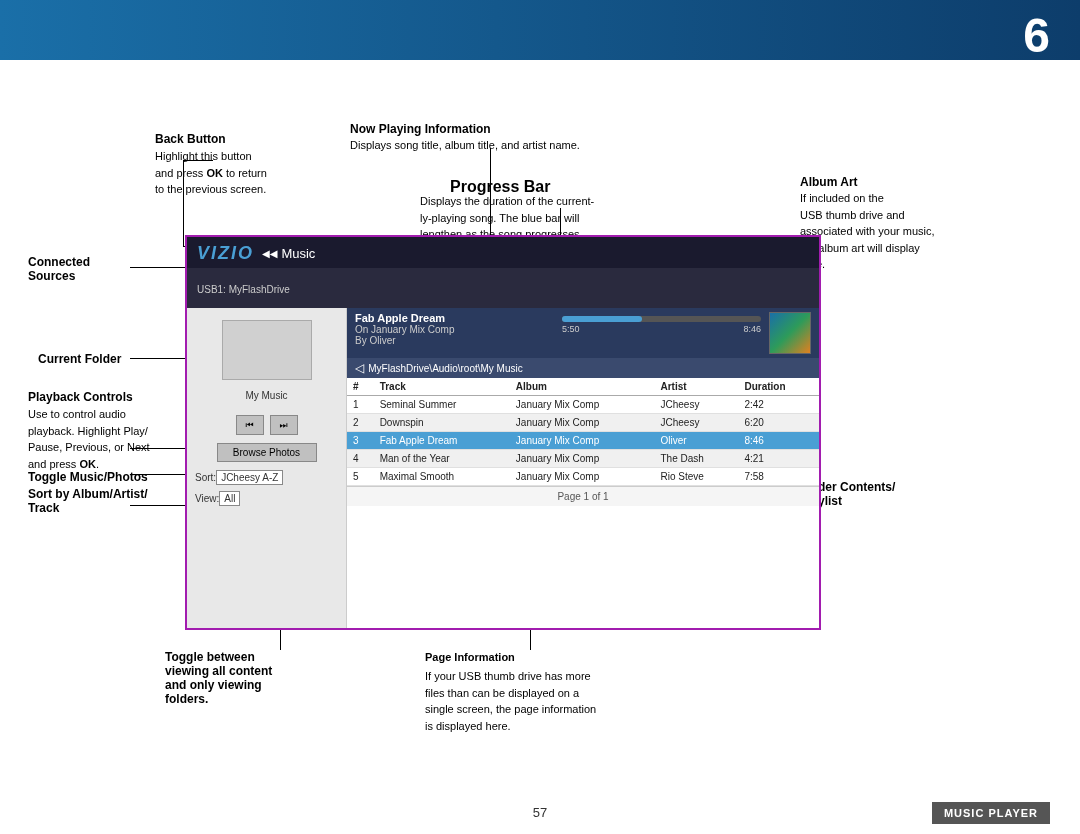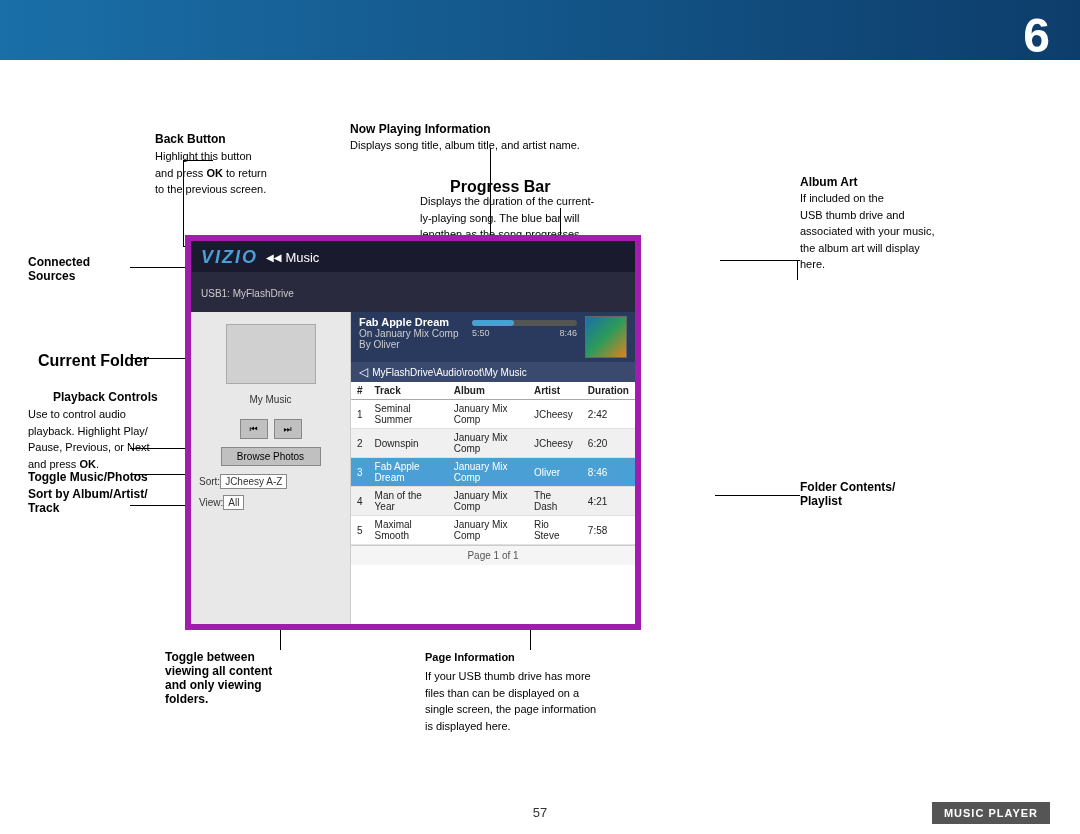--- a/index.html
+++ b/index.html
@@ -78,23 +78,23 @@
       background: #000;
     }
     .line-h { height: 1px; }
     .line-v { width: 1px; }
 
     
     .ui-panel {
       position: absolute;
       top: 175px;
       left: 185px;
-      width: 456px;
+      width: 636px;
       height: 395px;
-      border: 6px solid #a21caf;
+      border: 2px solid #a21caf;
       background: #bef264;
       overflow: hidden;
     }
 
     
     .vizio-header {
       background: #1a1a2e;
       padding: 6px 10px 4px;
       display: flex;
       align-items: center;
@@ -332,25 +332,25 @@
   </div>
   <div class="label" style="top:130px;left:800px;">
     <span style="font-size:11px;line-height:1.5;">If included on the<br>USB thumb drive and<br>associated with your music,<br>the album art will display<br>here.</span>
   </div>
 
   <div class="label" style="top:195px;left:28px;">
     <span class="label-bold" style="font-size:12px;">Connected<br>Sources</span>
   </div>
 
   <div class="label" style="top:292px;left:38px;">
-    <span class="label-bold" style="font-size:16px;">Current Folder</span>
+    <span class="label-bold" style="font-size:12px;">Current Folder</span>
   </div>
 
   <div class="label" style="top:330px;left:28px;">
-    <span class="label-bold" style="font-size:12px;margin-left:25px;">Playback Controls</span>
+    <span class="label-bold" style="font-size:12px;">Playback Controls</span>
   </div>
   <div class="label" style="top:346px;left:28px;">
     <span style="font-size:11px;line-height:1.5;">Use to control audio<br>playback. Highlight Play/<br>Pause, Previous, or Next<br>and press <strong>OK</strong>.</span>
   </div>
 
   <div class="label" style="top:410px;left:28px;">
     <span class="label-bold" style="font-size:12px;">Toggle Music/Photos</span>
   </div>
 
   <div class="label" style="top:427px;left:28px;">

